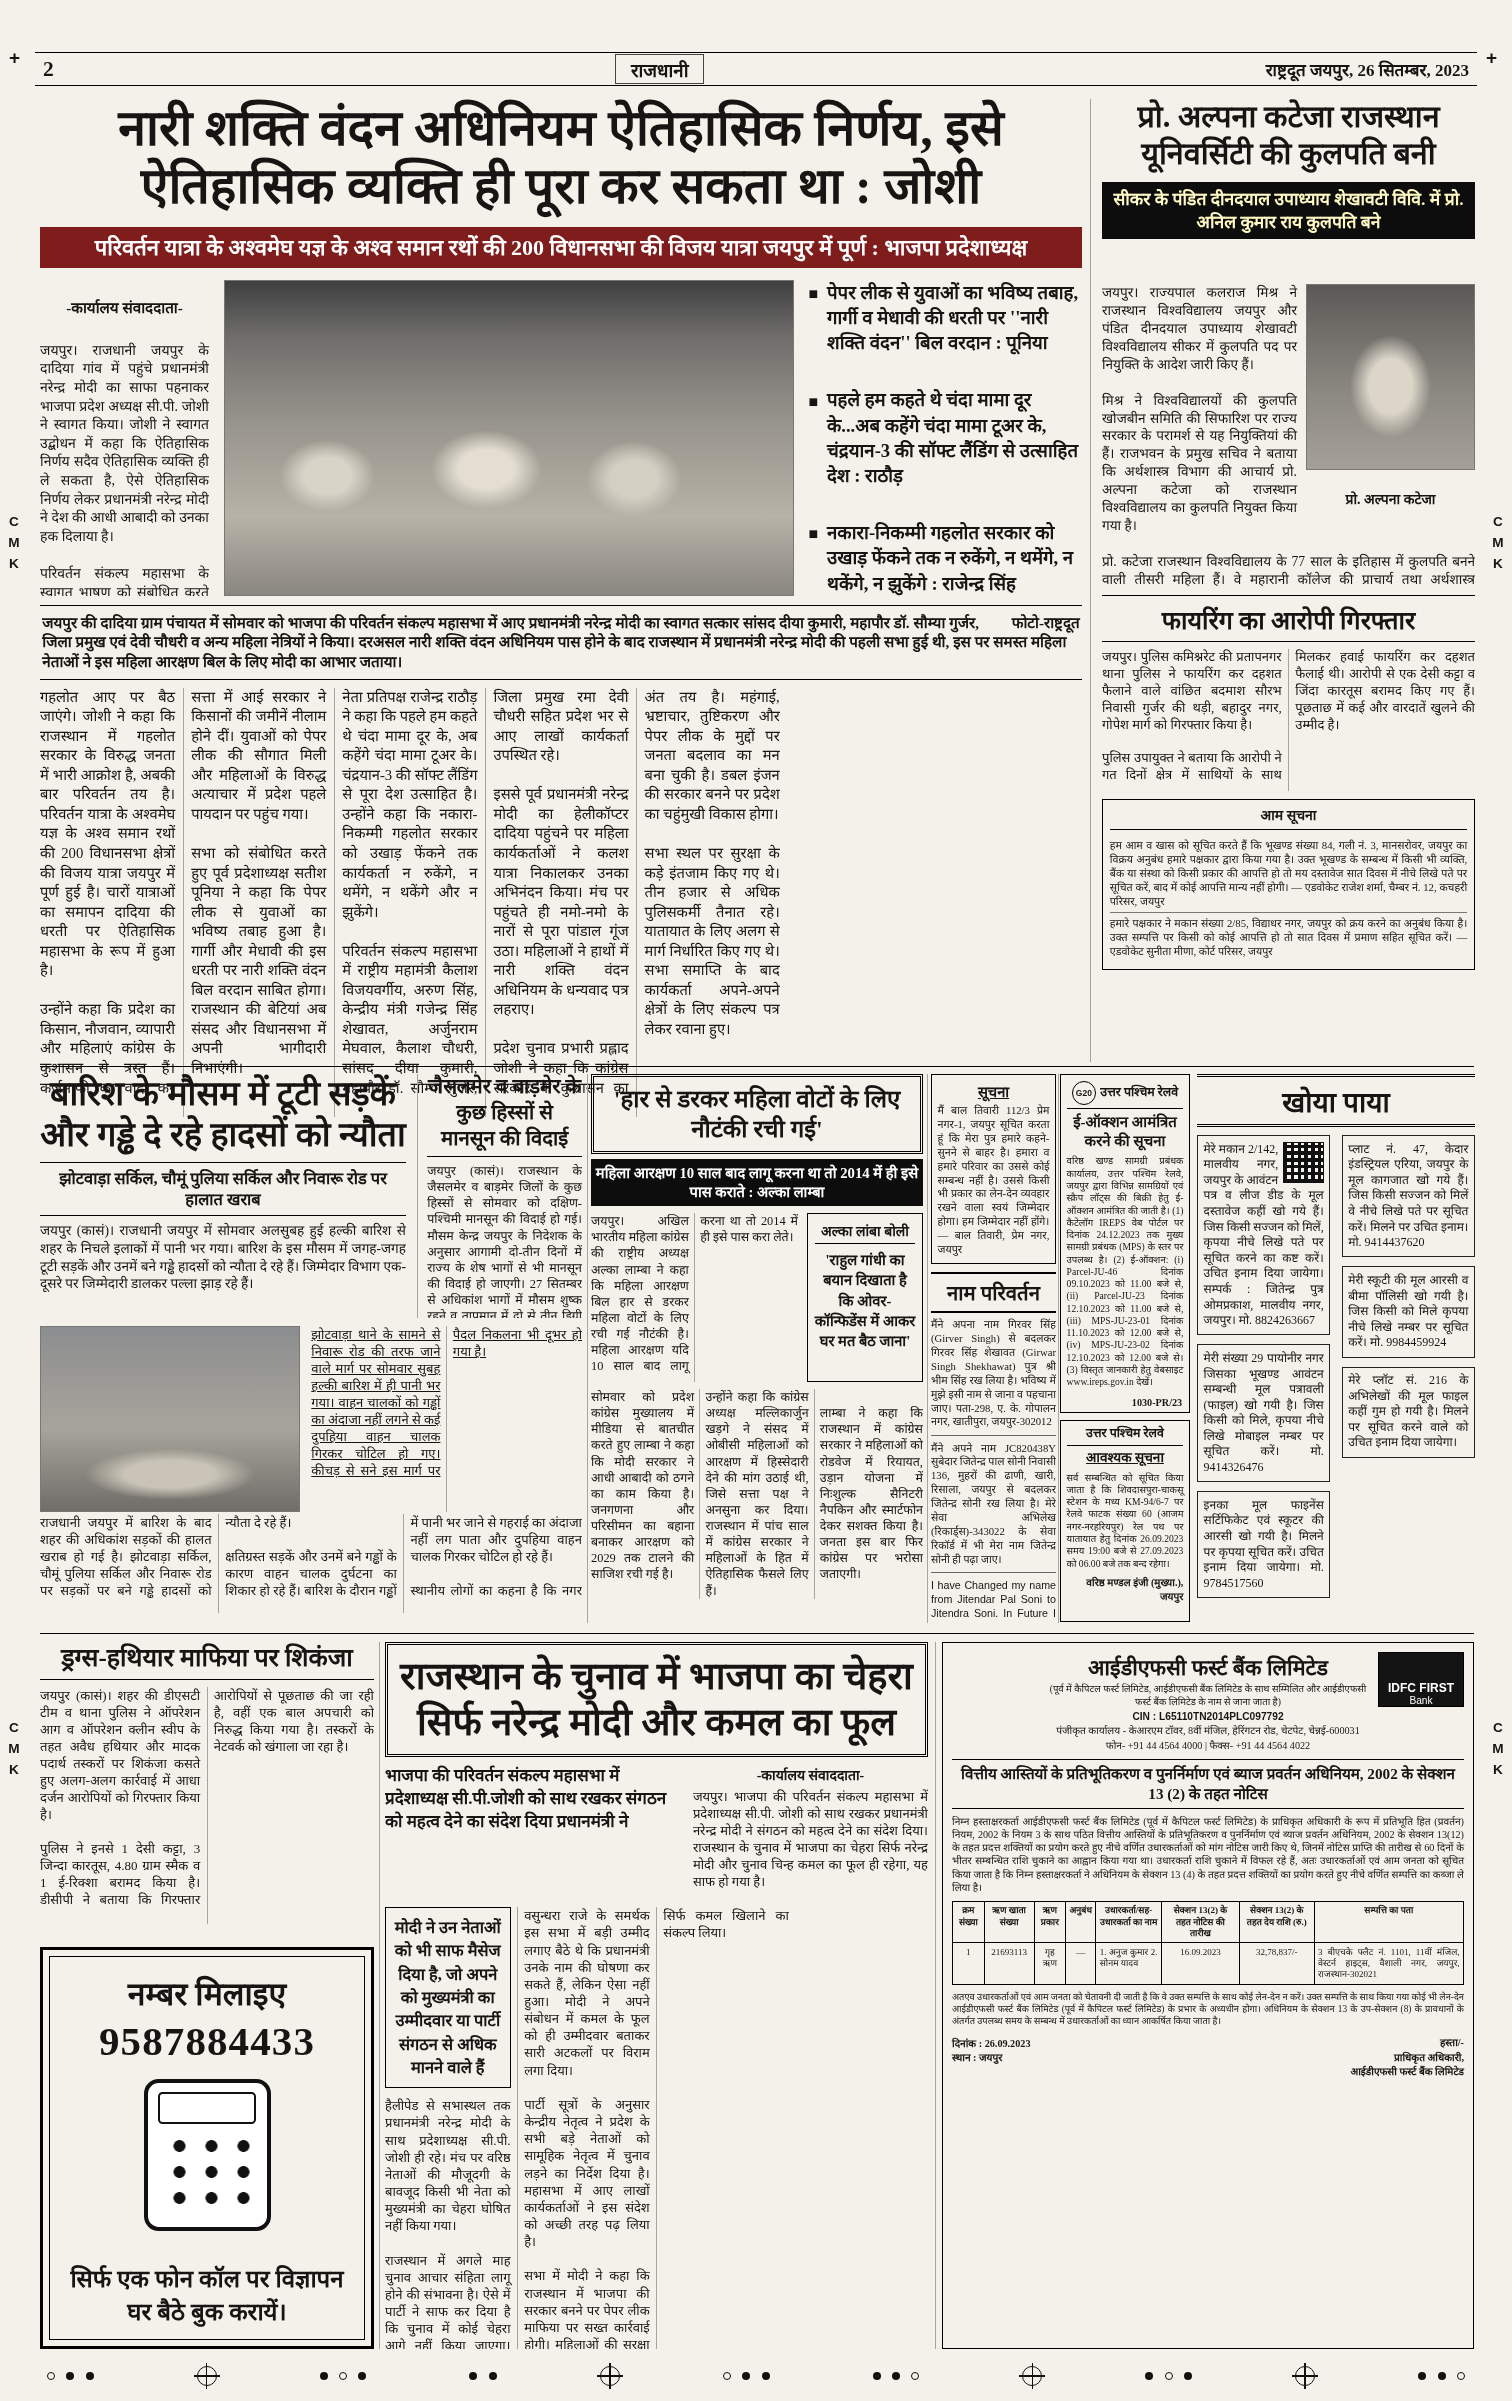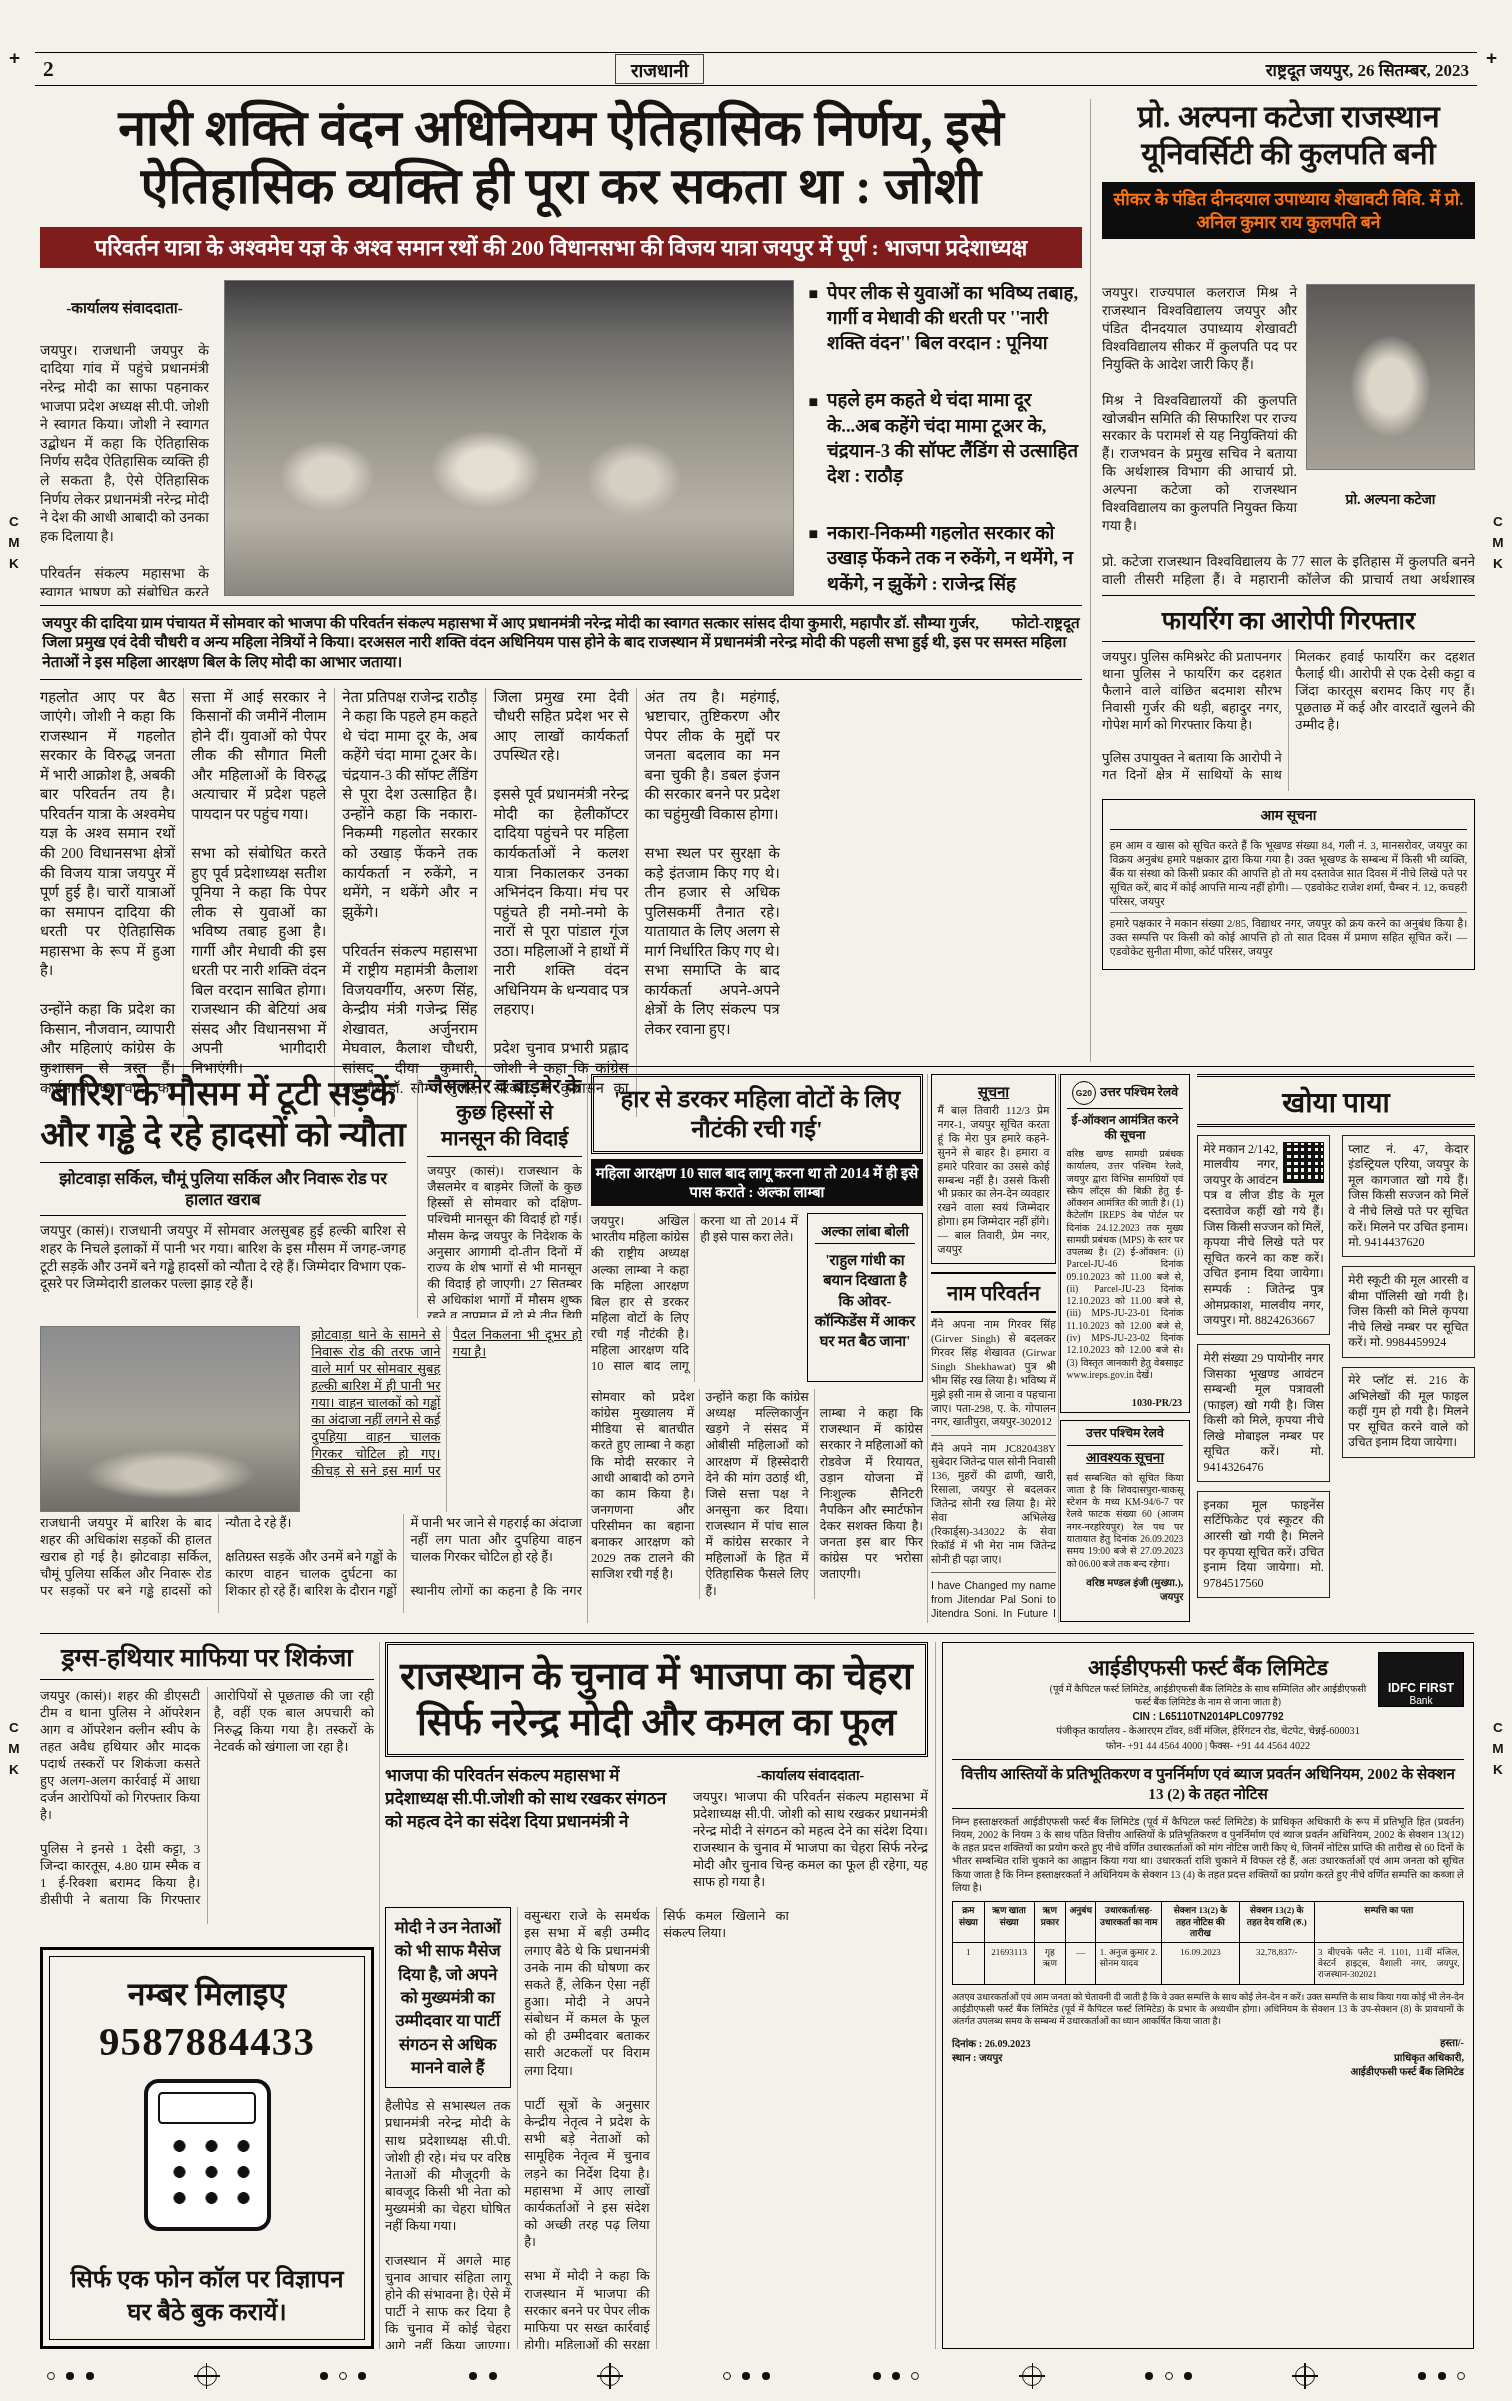--- a/index.html
+++ b/index.html
@@ -25,21 +25,21 @@
   .lead-photo{width:570px;height:100%;background-image:radial-gradient(ellipse 68px 51px at 18% 62%,#d9d4c8 0 35%,transparent 70%),radial-gradient(ellipse 79px 56px at 46% 60%,#e4ded2 0 35%,transparent 70%),radial-gradient(ellipse 68px 54px at 72% 63%,#d4cfc3 0 35%,transparent 70%),linear-gradient(180deg,#3f3f41 0%,#6f6e6b 18%,#97948c 45%,#b7b2a7 75%,#8a8781 100%);}
   .lead-bullets{flex:1;display:flex;flex-direction:column;justify-content:space-between;gap:9px;font-size:18.6px;font-weight:bold;line-height:1.36;}
   .bullet{display:flex;gap:9px;}
   .bsq{font-size:16px;margin-top:3.4px;}
   .lead-caption{margin-top:9px;border-top:0.6px solid #000;border-bottom:0.6px solid #000;padding:6.8px 2.3px;font-size:15.2px;font-weight:bold;line-height:1.3;}
   .credit{float:right;font-weight:bold;margin-left:11.3px;}
   .lead-body{margin-top:8px;height:429px;columns:7;column-gap:16px;font-size:14.7px;line-height:1.33;}
   
   .rightcol{position:absolute;left:1102px;top:99px;width:373px;height:955px;overflow:hidden;}
   .vc-h1{font-size:30.5px;font-weight:bold;text-align:center;line-height:1.22;}
-  .vc-strap{margin:9px 0;background:#0d0d0d;color:#f97316;font-size:17.5px;font-weight:bold;text-align:center;padding:5.6px 4.5px;line-height:1.3;}
+  .vc-strap{margin:9px 0;background:#0d0d0d;color:#fef9c3;font-size:17.5px;font-weight:bold;text-align:center;padding:5.6px 4.5px;line-height:1.3;}
   .vc-body{font-size:13.6px;line-height:1.32;overflow:hidden;height:339px;}
   .vc-photo-wrap{float:right;width:169px;margin:0 0 4.5px 9px;}
   .vc-photo{height:186px;width:100%;background-image:radial-gradient(ellipse 54px 68px at 50% 55%,#dcd6c9 0 40%,transparent 75%),linear-gradient(180deg,#5a5956,#8d8a83 60%,#a5a199);}
   .vc-photo-cap{font-size:14px;font-weight:bold;text-align:center;padding:3.4px 0;}
   .firing-h{margin-top:8px;border-top:1.1px solid #000;border-bottom:1.1px solid #000;padding:5.6px 0;font-size:25px;font-weight:bold;text-align:center;}
   .firing-body{margin-top:6.8px;columns:2;column-gap:13.6px;font-size:13px;line-height:1.3;height:142px;}
   .notice-box{margin-top:8px;border:1.1px solid #000;padding:6.8px;font-size:10.7px;line-height:1.32;}
   .notice-title{font-weight:bold;text-align:center;font-size:14px;border-bottom:0.6px solid #000;padding-bottom:3.4px;margin-bottom:4.5px;}
   .notice-item{padding:3.4px 0;}
   .notice-item + .notice-item{border-top:0.6px solid #777;}
@@ -81,21 +81,21 @@
   .naam-h{margin-top:8px;border-top:2.3px solid #000;border-bottom:2.3px solid #000;padding:4.5px 0;font-size:20.3px;font-weight:bold;text-align:center;}
   .naam-item{padding:5.6px 0;font-size:10.7px;line-height:1.3;text-align:justify;border-bottom:0.6px solid #666;}
   
   .rcol{position:absolute;left:1060px;top:1074px;width:130px;height:549px;}
   .rw{border:1.1px solid #000;padding:5.6px;overflow:hidden;position:relative;}
   .rw1{height:339px;}
   .rw2{margin-top:6.8px;height:202px;}
   .rw-head{display:flex;align-items:center;justify-content:center;gap:4.5px;border-bottom:0.6px solid #000;padding-bottom:3.4px;}
   .rw-logo{width:24px;height:24px;border:1.1px solid #000;border-radius:50%;font-size:8.5px;font-weight:bold;display:flex;align-items:center;justify-content:center;font-family:"Liberation Sans",sans-serif;flex:none;}
   .rw-org{font-weight:bold;font-size:12.4px;text-align:center;line-height:1.2;}
-  .rw-title{font-weight:bold;font-size:12px;text-align:center;margin:4.5px 0;line-height:1.25;}
+  .rw-title{font-weight:bold;font-size:15px;text-align:center;margin:4.5px 0;line-height:1.25;}
   .rw-title.u{text-decoration:underline;font-size:13.6px;}
   .rw-body{font-size:9.6px;line-height:1.28;text-align:justify;}
   .rw-ref{position:absolute;bottom:4.5px;right:6.8px;font-weight:bold;font-size:10.2px;}
   .rw-sign{margin-top:5.6px;font-weight:bold;font-size:10.2px;text-align:right;}
   
   .drugs{position:absolute;left:40px;top:1642px;width:334px;height:294px;overflow:hidden;}
   .drugs-h{font-size:25px;font-weight:bold;text-align:center;line-height:1.25;border-bottom:1.1px solid #000;padding-bottom:5.6px;}
   .drugs-body{margin-top:6.8px;columns:2;column-gap:13.6px;font-size:13px;line-height:1.31;height:237px;}
   
   .phonead{position:absolute;left:40px;top:1947px;width:334px;height:402px;border:3.4px solid #000;padding:5.6px;}

